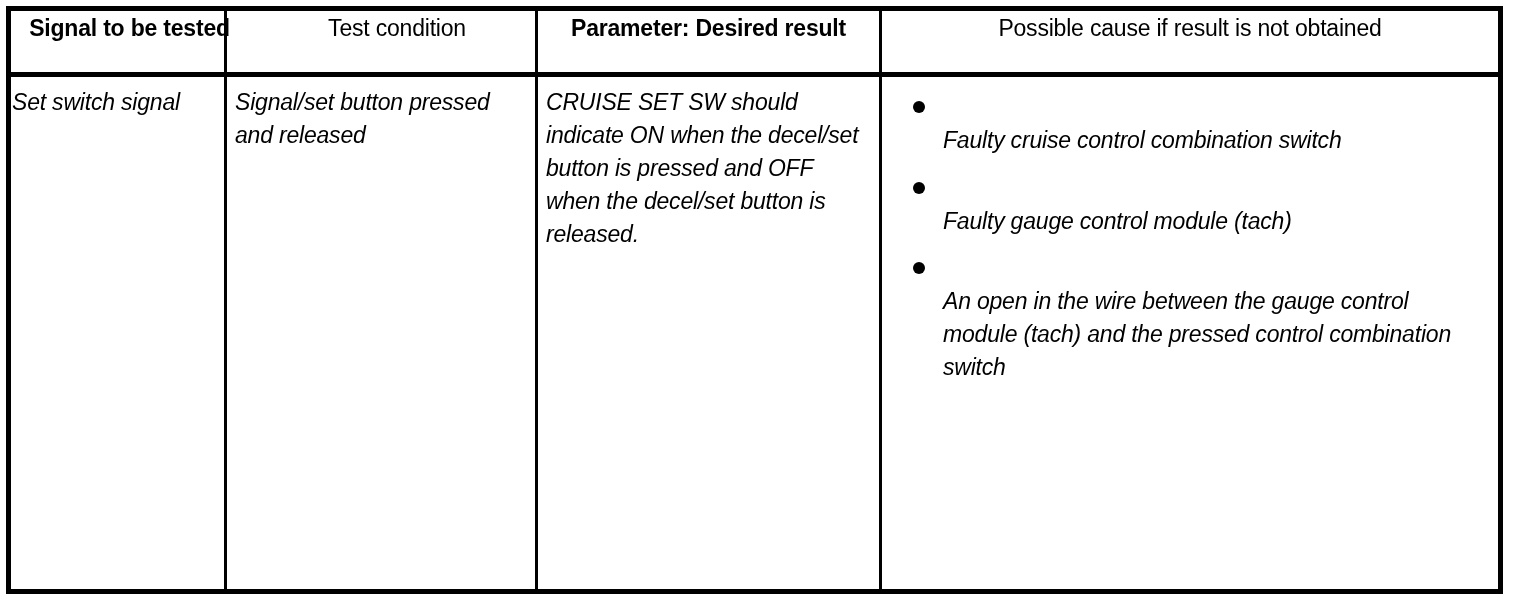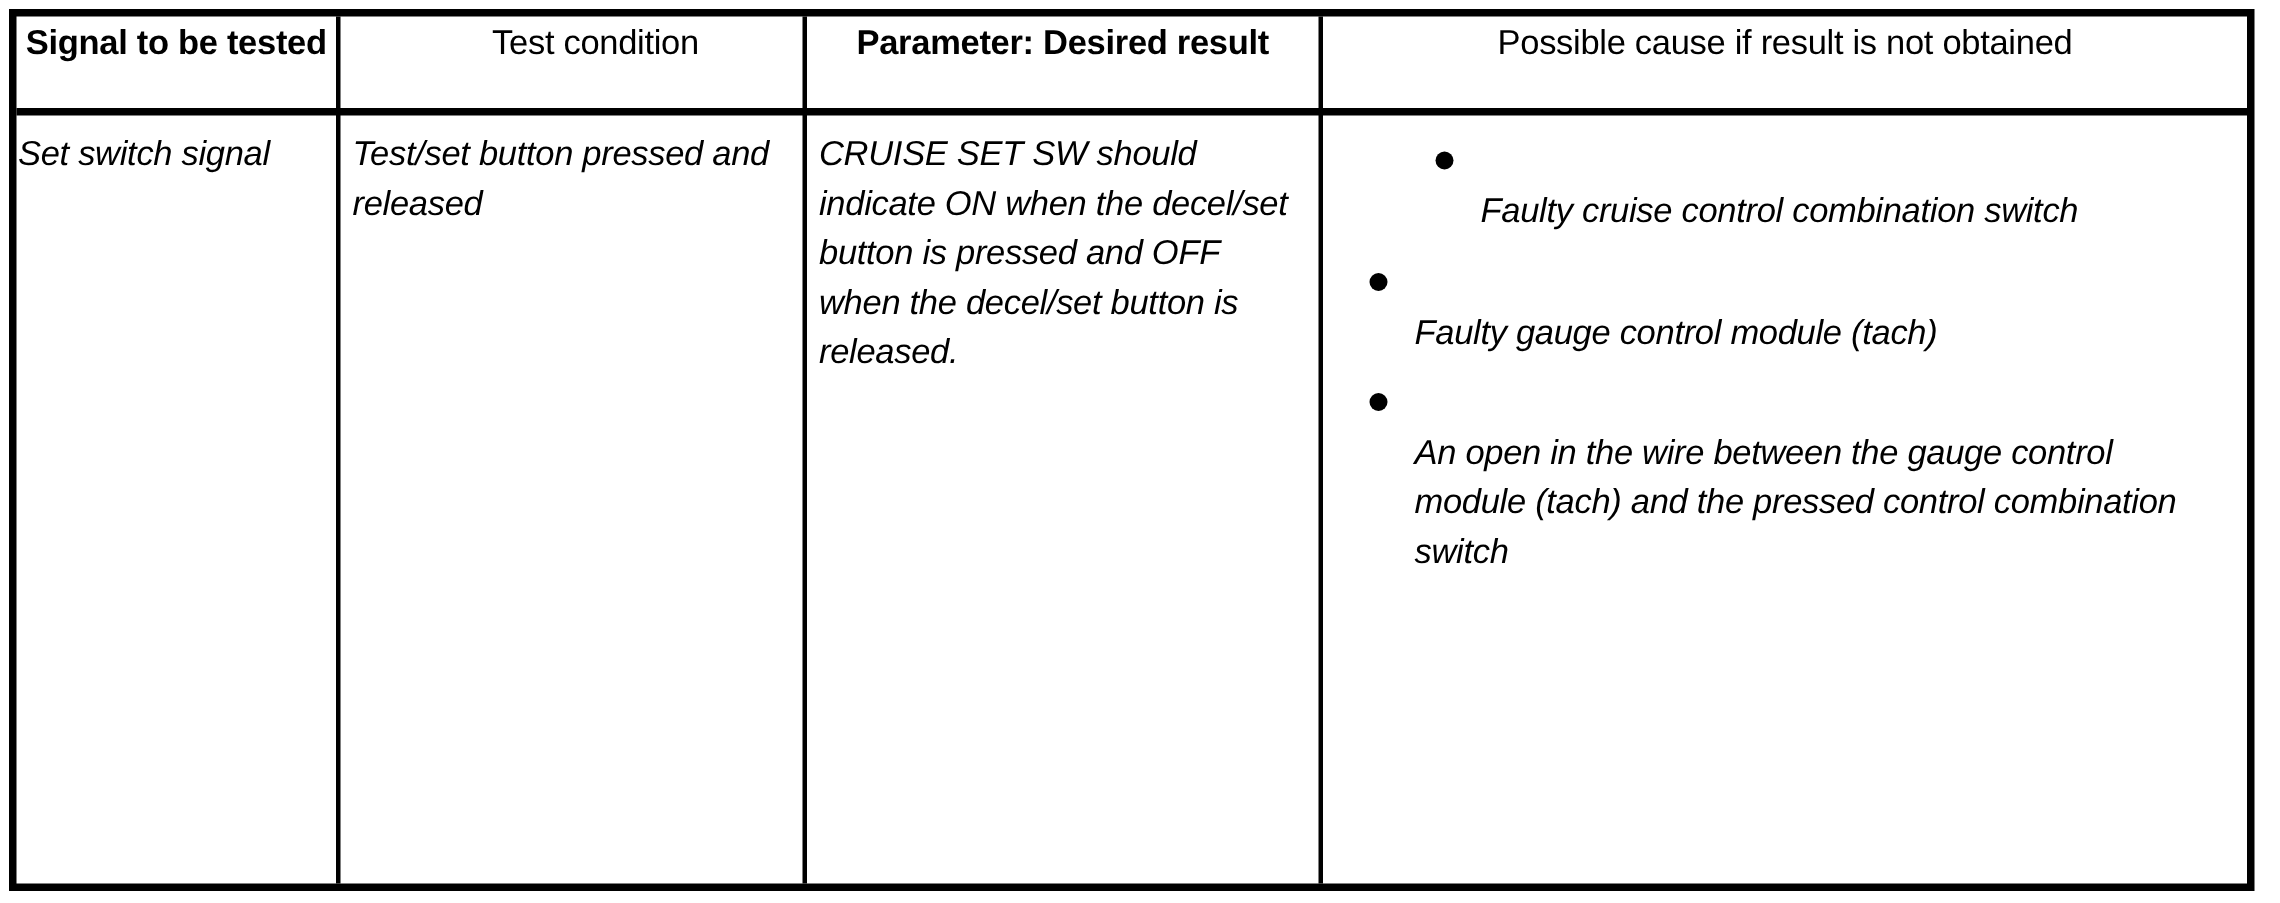--- a/index.html
+++ b/index.html
@@ -72,21 +72,21 @@
     display: flex;
     align-items: flex-start;
     justify-content: center;
     padding-top: 4px;
     text-align: center;
     font-size: 23px;
     line-height: 27px;
     letter-spacing: -0.2px;
   }
   .hcell.bold { font-weight: bold; }
-  .hcell-signal    { left: 0px;   width: 213px; }
+  .hcell-signal    { left: 12px;   width: 213px; }
   .hcell-condition { left: 216px; width: 340px; }
   .hcell-parameter { left: 527px; width: 341px; }
   .hcell-cause     { left: 871px; right: 0px; text-align: right; }
 
   
   .body-area {
     position: absolute;
     left: 0;
     right: 0;
     top: 66px;
@@ -136,21 +136,21 @@
     margin-top: -3px;
   }
   .bullet-text {
     display: block;
     padding-left: 61px;
     padding-right: 20px;
     font-size: 23px;
     line-height: 33px;
     letter-spacing: -0.2px;
   }
-  .item-gap-1 { margin-top: 14px; padding-left: 44px; }
+  .item-gap-1 { margin-top: 14px; }
   .item-gap-2 { margin-top: 15px; }
   .item-gap-3 { margin-top: 14px; }
   .item-gap-4 { margin-top: 16px; }
 </style>
 </head>
 <body>
 
 <div id="page">
 
   <div class="diag-table">
@@ -160,21 +160,21 @@
       <div class="hcell hcell-condition">Test condition</div>
       <div class="hcell hcell-parameter bold">Parameter: Desired result</div>
       <div class="hcell hcell-cause">Possible cause if result is not obtained</div>
     </div>
 
     <div class="hrule-header"></div>
 
     <div class="body-area">
       <div class="bcell bcell-signal">Set switch signal</div>
 
-      <div class="bcell bcell-condition">Test/set button pressed and released</div>
+      <div class="bcell bcell-condition">Signal/set button pressed and released</div>
 
       <div class="bcell bcell-parameter">CRUISE SET SW should indicate ON when the decel/set button is pressed and OFF when the decel/set button is released.</div>
 
       <div class="bcell bcell-cause">
         <ul class="cause-list">
           <li class="cause-item item-gap-1">
             <span class="bullet-marker"><span class="dot"></span></span>
             <span class="bullet-text">Faulty cruise control combination switch</span>
           </li>
           <li class="cause-item item-gap-2">

